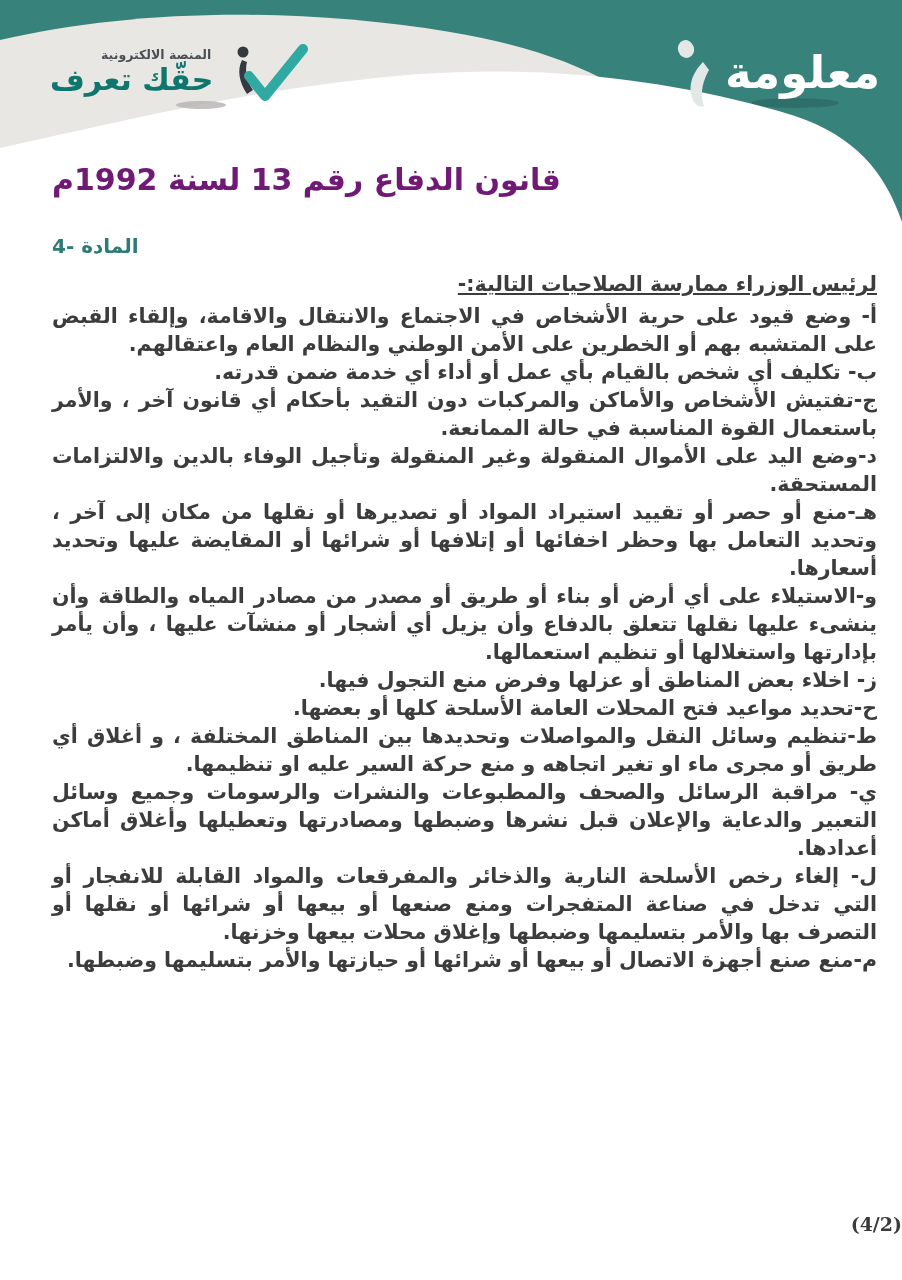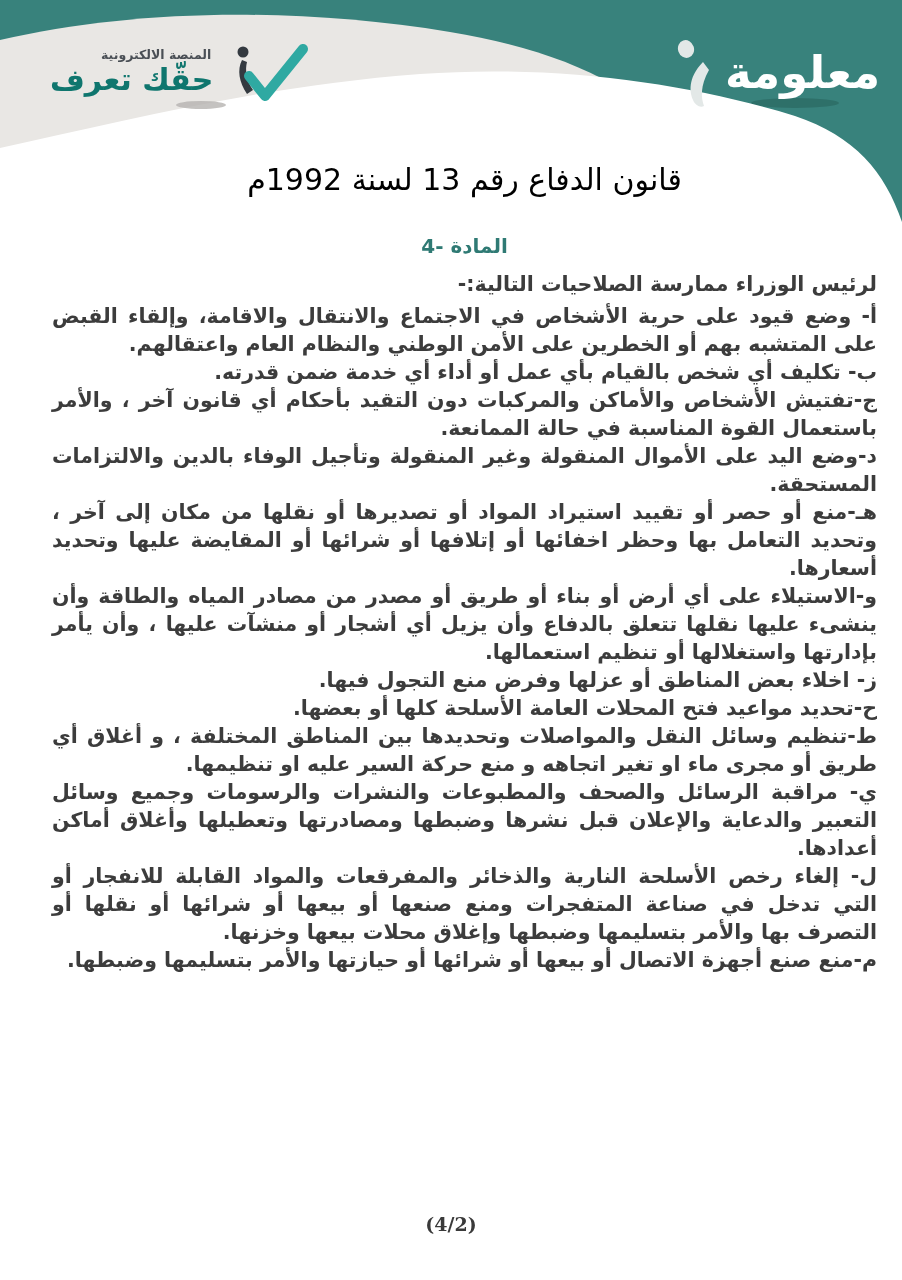--- a/index.html
+++ b/index.html
@@ -52,58 +52,59 @@
   }
   .maloumah-icon { display: block; margin-top: 4px; }
 
   
   .doc {
     position: relative;
     padding: 153px 25px 0 52px; 
     direction: rtl;
   }
   .doc-title {
-    text-align: center;
+    text-align: left;
     font-size: 30px;
-    font-weight: 400;
-    color: #000000;
+    font-weight: 700;
+    color: #701a75;
     line-height: 54px;
     letter-spacing: 0;
   }
   .article-heading {
     margin-top: 26px;
     font-size: 20px;
     font-weight: 700;
     color: #2f7a74;
     line-height: 27px;
-    text-align: center;
+    text-align: left;
   }
   .article-intro {
     margin-top: 7px;
     font-size: 20.5px;
     font-weight: 700;
     color: #3c3c3c;
     line-height: 34px;
     text-align: right;
+    text-decoration: underline;
   }
   .clauses { margin-top: 1px; }
   .clause {
     font-size: 20.5px;
     font-weight: 700;
     color: #3c3c3c;
     line-height: 28px;
     text-align: justify;
     text-align-last: right;
   }
 
   .page-number {
     position: absolute;
     top: 1213px; left: 0;
     width: 902px;
-    text-align: center;
+    text-align: right;
     direction: ltr;
     font-family: "DejaVu Serif", serif;
     font-size: 19px;
     font-weight: 700;
     color: #3a3a3a;
   }
 </style>
 </head>
 <body>
 

